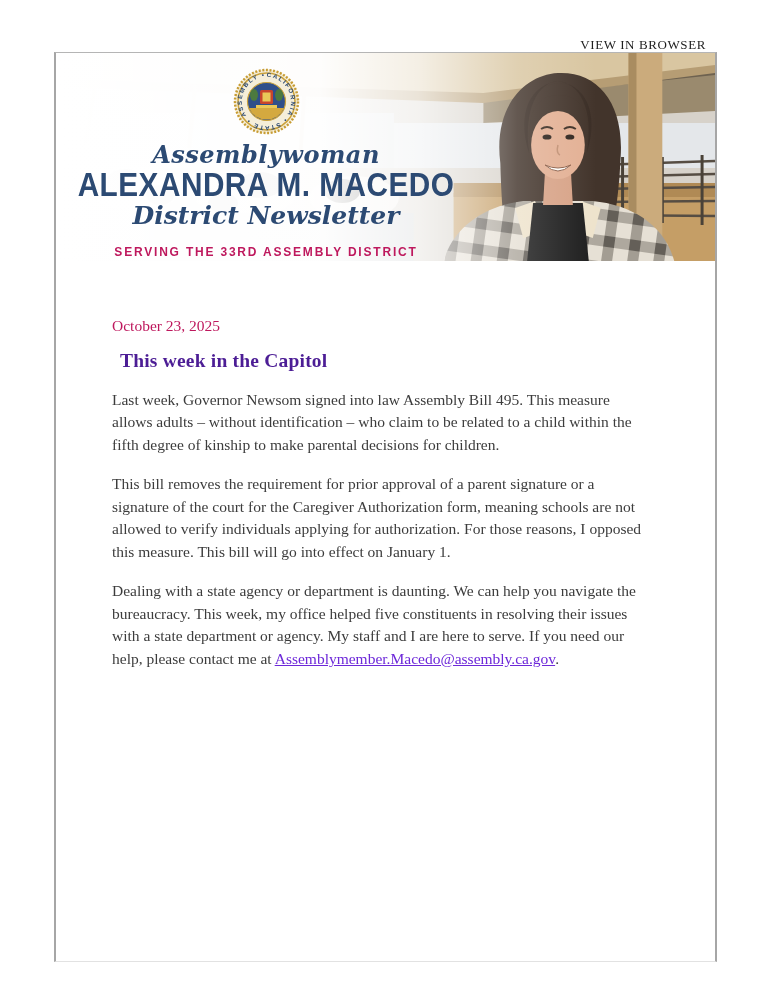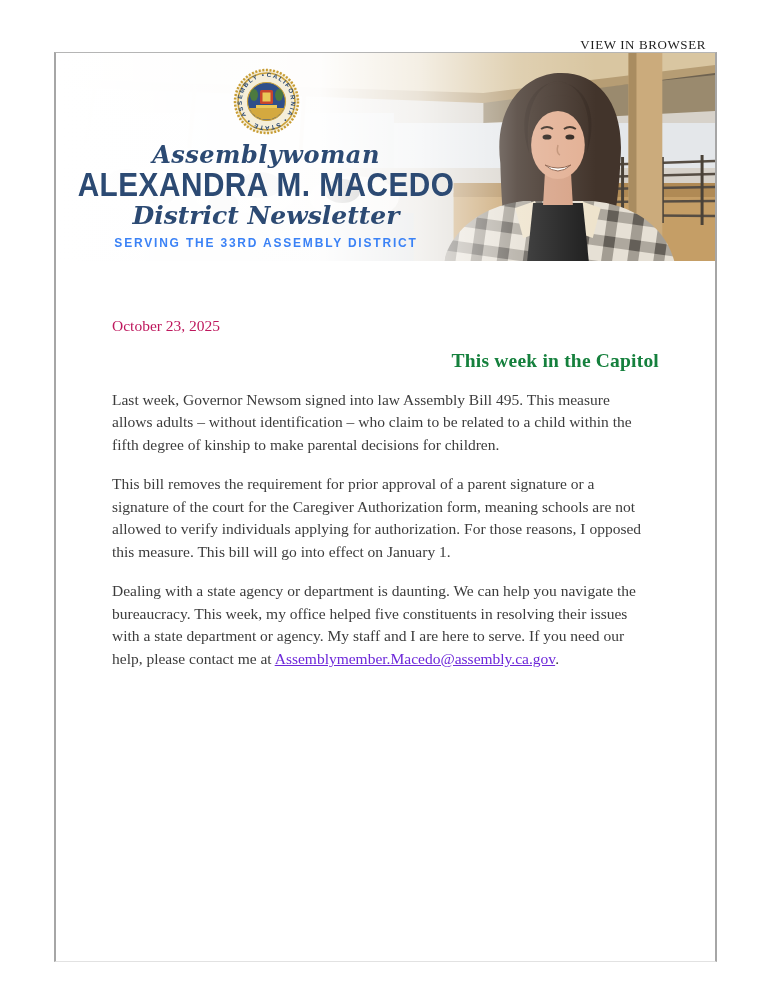--- a/index.html
+++ b/index.html
@@ -74,42 +74,41 @@
     transform: scale(0.96, 1.08);
     transform-origin: center;
     white-space: nowrap;
   }
   .script-bottom { font-size: 25px; line-height: 28px; margin-top: 1px; }
   .tagline {
     font-family: "Liberation Sans", sans-serif;
     font-weight: bold;
     font-size: 12px;
     letter-spacing: 1.8px;
-    color: #3b82f6;
-    margin-top: 6px;
+    color: #be185d;
+    margin-top: 15px;
     transform: scaleY(1.05);
   }
 
   
   .content {
     padding: 0 56px;
   }
   .date-line {
     margin-top: 56px;
     font-size: 15.5px;
     color: #be185d;
   }
   .section-heading {
     font-family: "Liberation Serif", serif;
     font-size: 19.5px;
     font-weight: bold;
-    color: #15803d;
+    color: #4c1d95;
     margin: 15px 0 0 8px;
     letter-spacing: 0.2px;
-    text-align: right;
   }
   .section-heading.second { margin-top: 31px; }
   .para {
     margin: 17px 12px 0 0;
     font-size: 15.5px;
     line-height: 1.45;
     color: #3c3c3c;
   }
   .email-link {
     color: #6d28d9;

